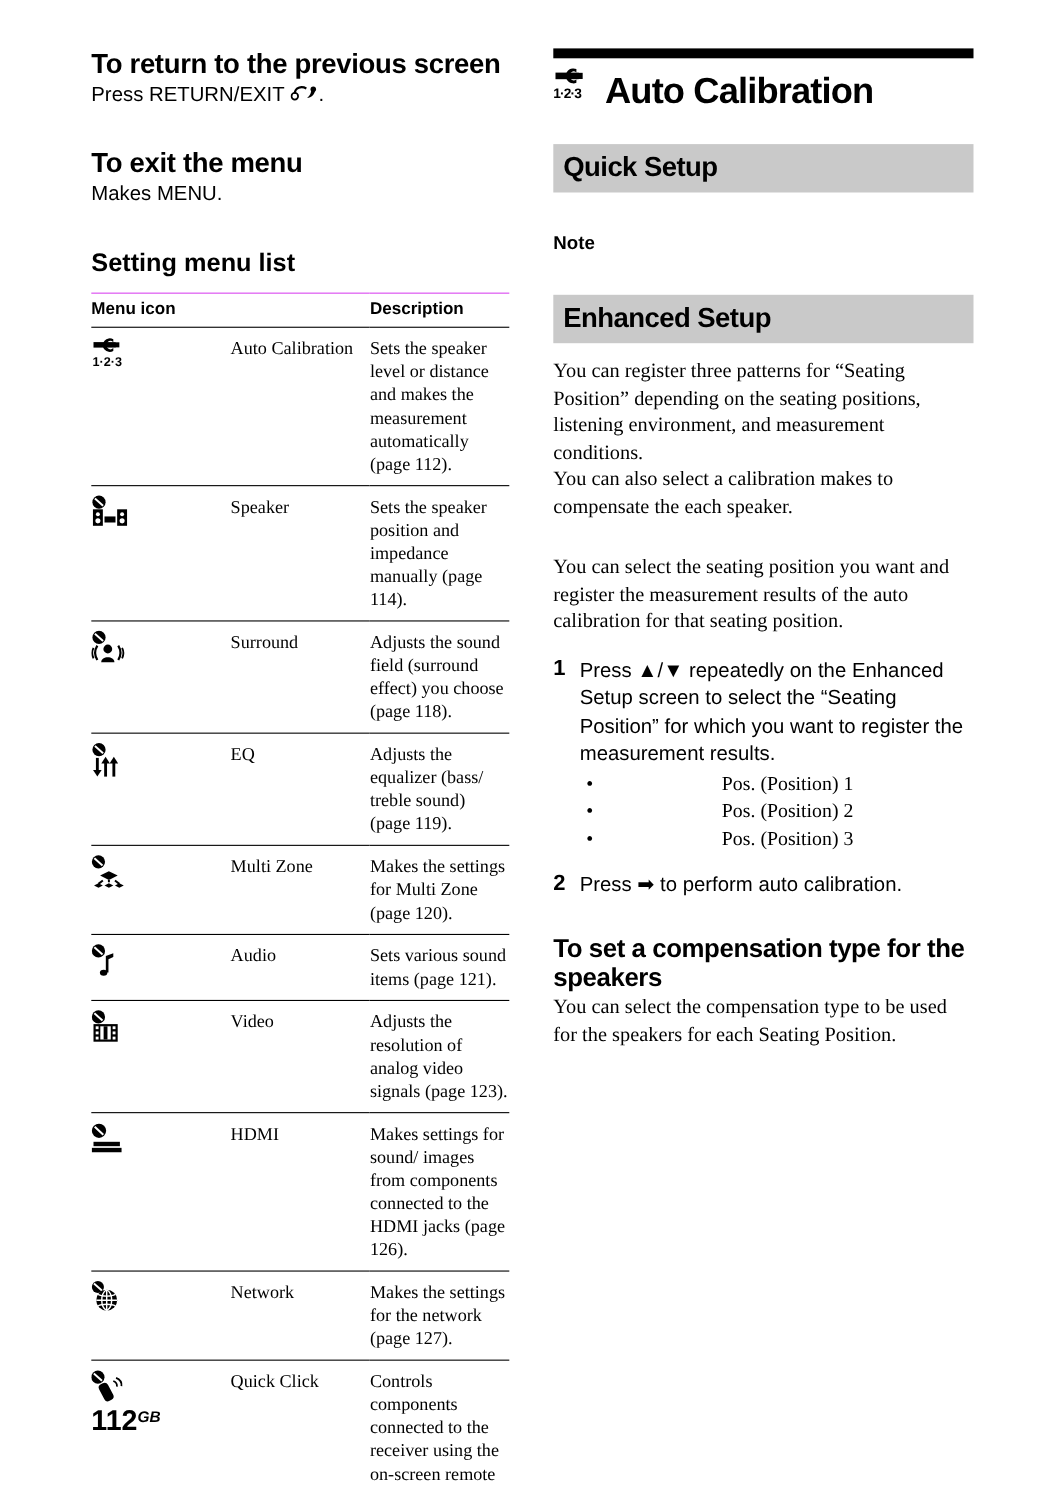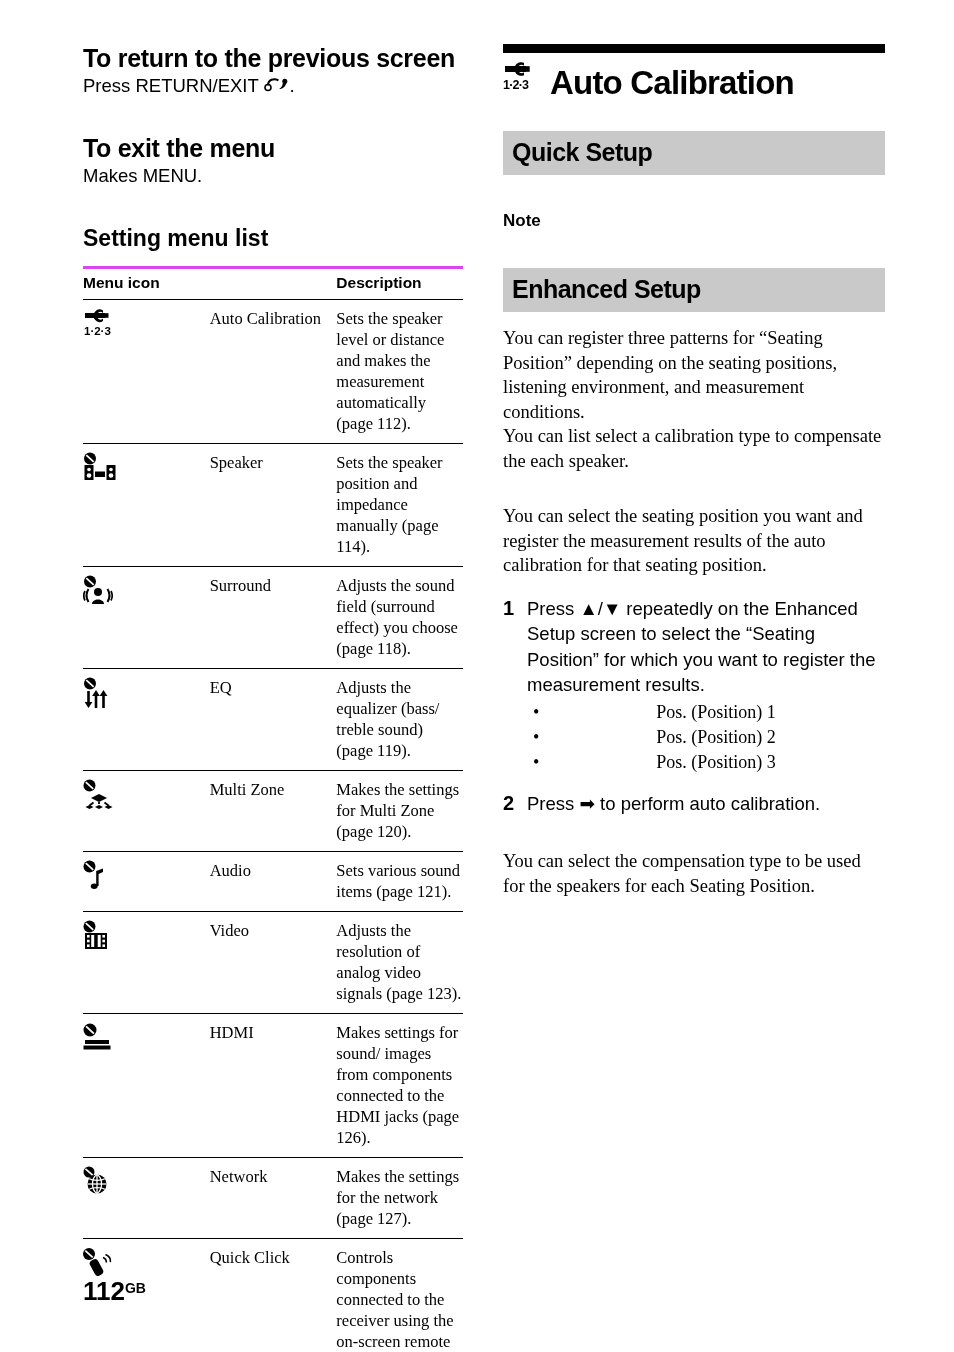--- a/index.html
+++ b/index.html
@@ -74,21 +74,21 @@
   }
   table.menu-table th {
     font-family: "Liberation Sans", sans-serif;
     font-weight: bold;
     font-size: 15.5px;
     text-align: left;
     padding: 5px 0 7px 0;
     vertical-align: bottom;
   }
   table.menu-table thead tr {
-    border-top: 3px solid #d946ef;
+    border-top: 1px solid #d946ef;
     border-bottom: 1.5px solid #000;
   }
   table.menu-table tbody tr {
     border-bottom: 1.3px solid #000;
   }
   table.menu-table tbody tr:last-child {
     border-bottom: 3px solid #000;
   }
   table.menu-table td {
     font-family: "Liberation Serif", serif;
@@ -219,20 +219,21 @@
     position: absolute;
     left: 83px;
     top: 1278px;
     font-family: "Liberation Sans", sans-serif;
     font-weight: bold;
     font-size: 26px;
     line-height: 26px;
   }
   .folio sup {
     font-size: 14px;
+    font-style: italic;
     font-weight: bold;
     vertical-align: baseline;
     position: relative;
     top: -7px;
     left: 0px;
   }
 </style>
 </head>
 <body>
 
@@ -490,21 +491,21 @@
 
     <div style="height:36px"></div>
 
     <div class="gray-head">
       <span>Enhanced Setup</span>
     </div>
 
     <div class="gap-sm"></div>
 
     <p class="body-serif">You can register three patterns for “Seating Position” depending on the seating positions, listening environment, and measurement conditions.</p>
-    <p class="body-serif">You can list select a calibration type to compensate the each speaker.</p>
+    <p class="body-serif">You can also select a calibration makes to compensate the each speaker.</p>
 
     <div style="height:31px"></div>
 
     <p class="body-serif">You can select the seating position you want and register the measurement results of the auto calibration for that seating position.</p>
 
     <div style="height:18px"></div>
 
     <div class="step">
       <div class="step-num">1</div>
       <div class="step-text">Press ▲/▼ repeatedly on the Enhanced Setup screen to select the “Seating Position” for which you want to register the measurement results.</div>
@@ -518,19 +519,20 @@
 
     <div style="height:16px"></div>
 
     <div class="step">
       <div class="step-num">2</div>
       <div class="step-text">Press ➡ to perform auto calibration.</div>
     </div>
 
     <div style="height:33px"></div>
 
+    <h3 class="sub-head">To set a compensation type for the speakers</h3>
     <p class="body-serif">You can select the compensation type to be used for the speakers for each Seating Position.</p>
 
   </div>
 
   <div class="folio"><span>112</span><sup>GB</sup></div>
 
 </div>
 
 </body></html>

